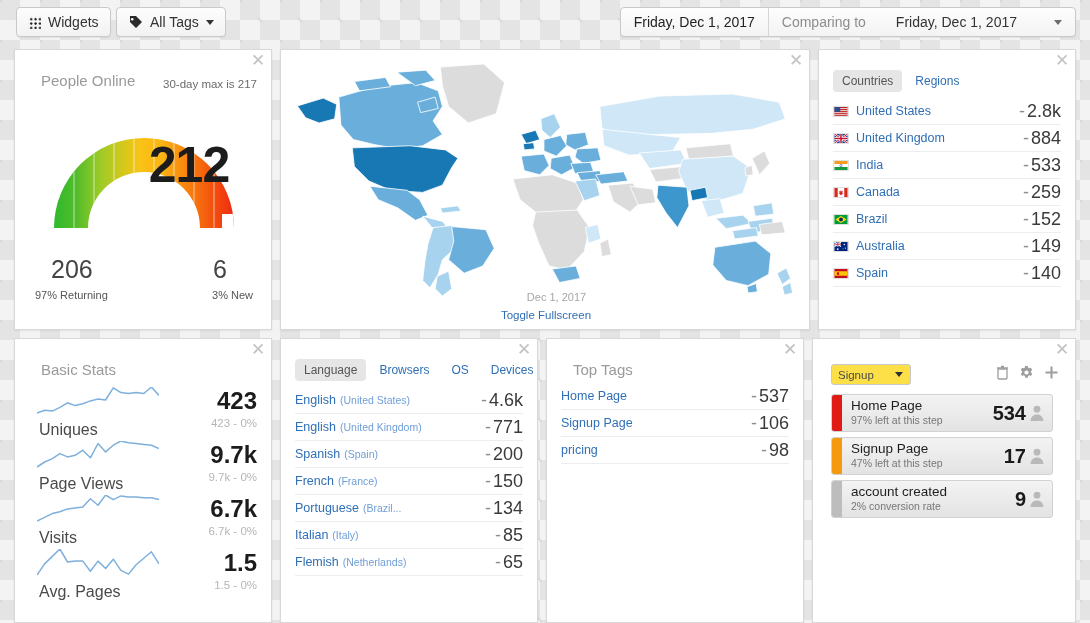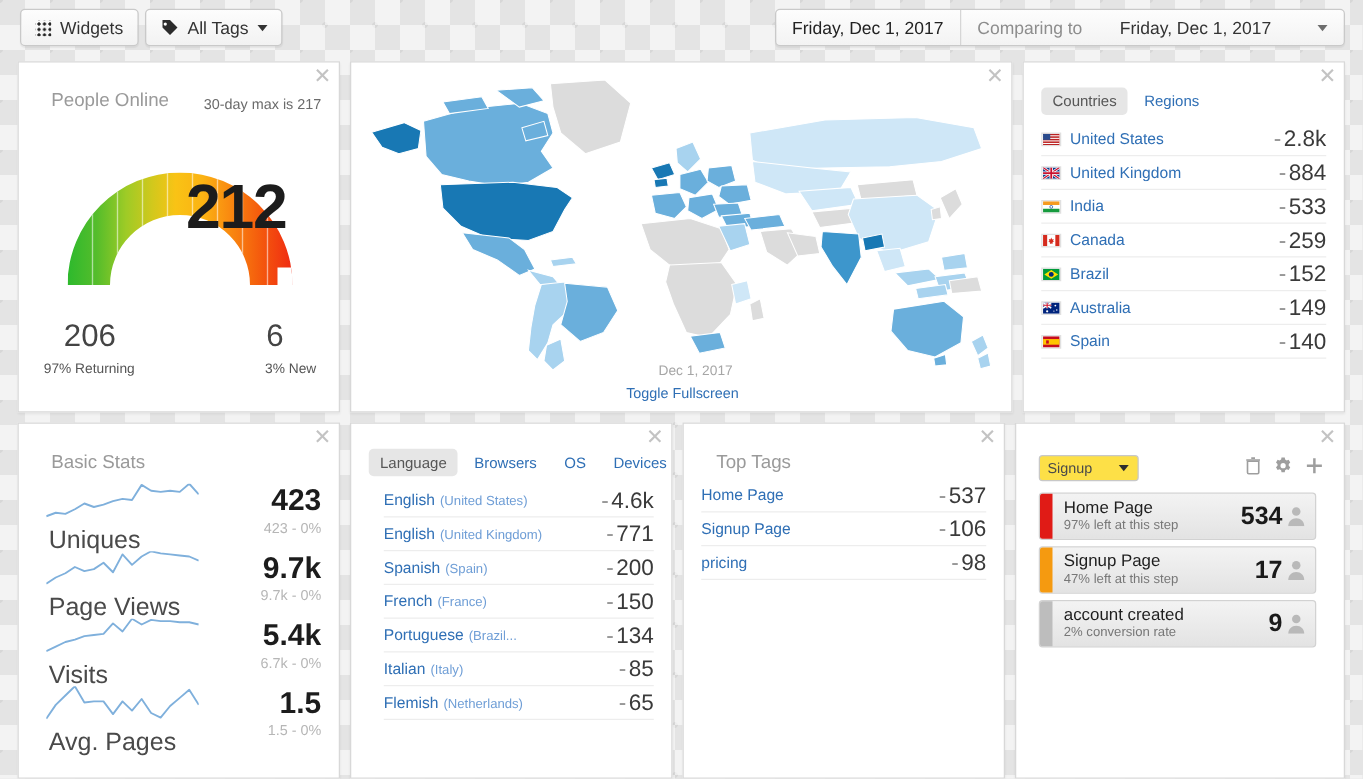--- a/index.html
+++ b/index.html
@@ -134,27 +134,27 @@
   }
   .row .lbl { color: #2f6fb5; flex: 1; cursor: pointer; white-space: nowrap; overflow: hidden;}
   .row .val { color: #3a3a3a; font-size: 18px; text-align: right; }
   .row .val .dash { color: #8f8f8f; margin-right: 2px; }
   .flag { width: 16px; height: 11px; margin-right: 7px; flex-shrink: 0; display:block; border:1px solid rgba(0,0,0,.12);}
 
   
   #stats-panel { left: 14px; top: 338px; width: 258px; height: 285px; }
   .statrow { position: absolute; left: 0; width: 258px; height: 56px; }
   .spark { position: absolute; left: 22px; top: 2px; }
-  .spark-label { position: absolute; left: 24px; top: 36px; font-size: 20px; color: #4a4a4a; }
+  .spark-label { position: absolute; left: 24px; top: 36px; font-size: 16px; color: #4a4a4a; }
   .spark-val { position: absolute; right: 16px; top: 2px; font-size: 24px; font-weight: bold; color: #1c1c1c; }
   .spark-delta { position: absolute; right: 16px; top: 32px; font-size: 11.5px; color: #b6b6b6; }
 
   
   #lang-panel { left: 280px; top: 338px; width: 258px; height: 285px; }
-  #lang-list { top: 48px; margin-left: 12px; }
+  #lang-list { top: 48px; }
   .row .sub { color: #6f9ed6; font-size: 10.5px; margin-left: 4px; }
 
   
   #tags-panel { left: 546px; top: 338px; width: 258px; height: 285px; }
   #tags-list { top: 44px; }
 
   
   #funnel-panel { left: 812px; top: 338px; width: 264px; height: 285px; }
   #funnel-select {
     position: absolute; left: 18px; top: 25px;
@@ -447,21 +447,21 @@
         </svg>
         <div class="spark-label">Page Views</div>
         <div class="spark-val">9.7k</div>
         <div class="spark-delta">9.7k - 0%</div>
       </div>
       <div class="statrow" style="top:154px">
         <svg class="spark" width="122" height="30" viewBox="0 0 122 30">
           <path d="M0.0 26.0 L7.6 22.3 L15.3 18.6 L22.9 16.7 L30.5 13.9 L38.1 13.0 L45.8 12.1 L53.4 3.7 L61.0 10.2 L68.6 0.0 L76.3 4.6 L83.9 0.9 L91.5 1.9 L99.1 1.9 L106.8 2.8 L114.4 2.8 L122.0 4.6" fill="none" stroke="#7fb0dc" stroke-width="1.5" stroke-linejoin="round"></path>
         </svg>
         <div class="spark-label">Visits</div>
-        <div class="spark-val">5.4k</div>
+        <div class="spark-val">6.7k</div>
         <div class="spark-delta">6.7k - 0%</div>
       </div>
       <div class="statrow" style="top:208px">
         <svg class="spark" width="122" height="30" viewBox="0 0 122 30">
           <path d="M0.0 26.0 L7.6 14.9 L15.3 7.4 L22.9 0.0 L30.5 13.0 L38.1 12.1 L45.8 12.1 L53.4 22.3 L61.0 12.1 L68.6 19.5 L76.3 10.2 L83.9 21.4 L91.5 25.1 L99.1 15.8 L106.8 9.3 L114.4 2.8 L122.0 14.9" fill="none" stroke="#7fb0dc" stroke-width="1.5" stroke-linejoin="round"></path>
         </svg>
         <div class="spark-label">Avg. Pages</div>
         <div class="spark-val">1.5</div>
         <div class="spark-delta">1.5 - 0%</div>
       </div>

